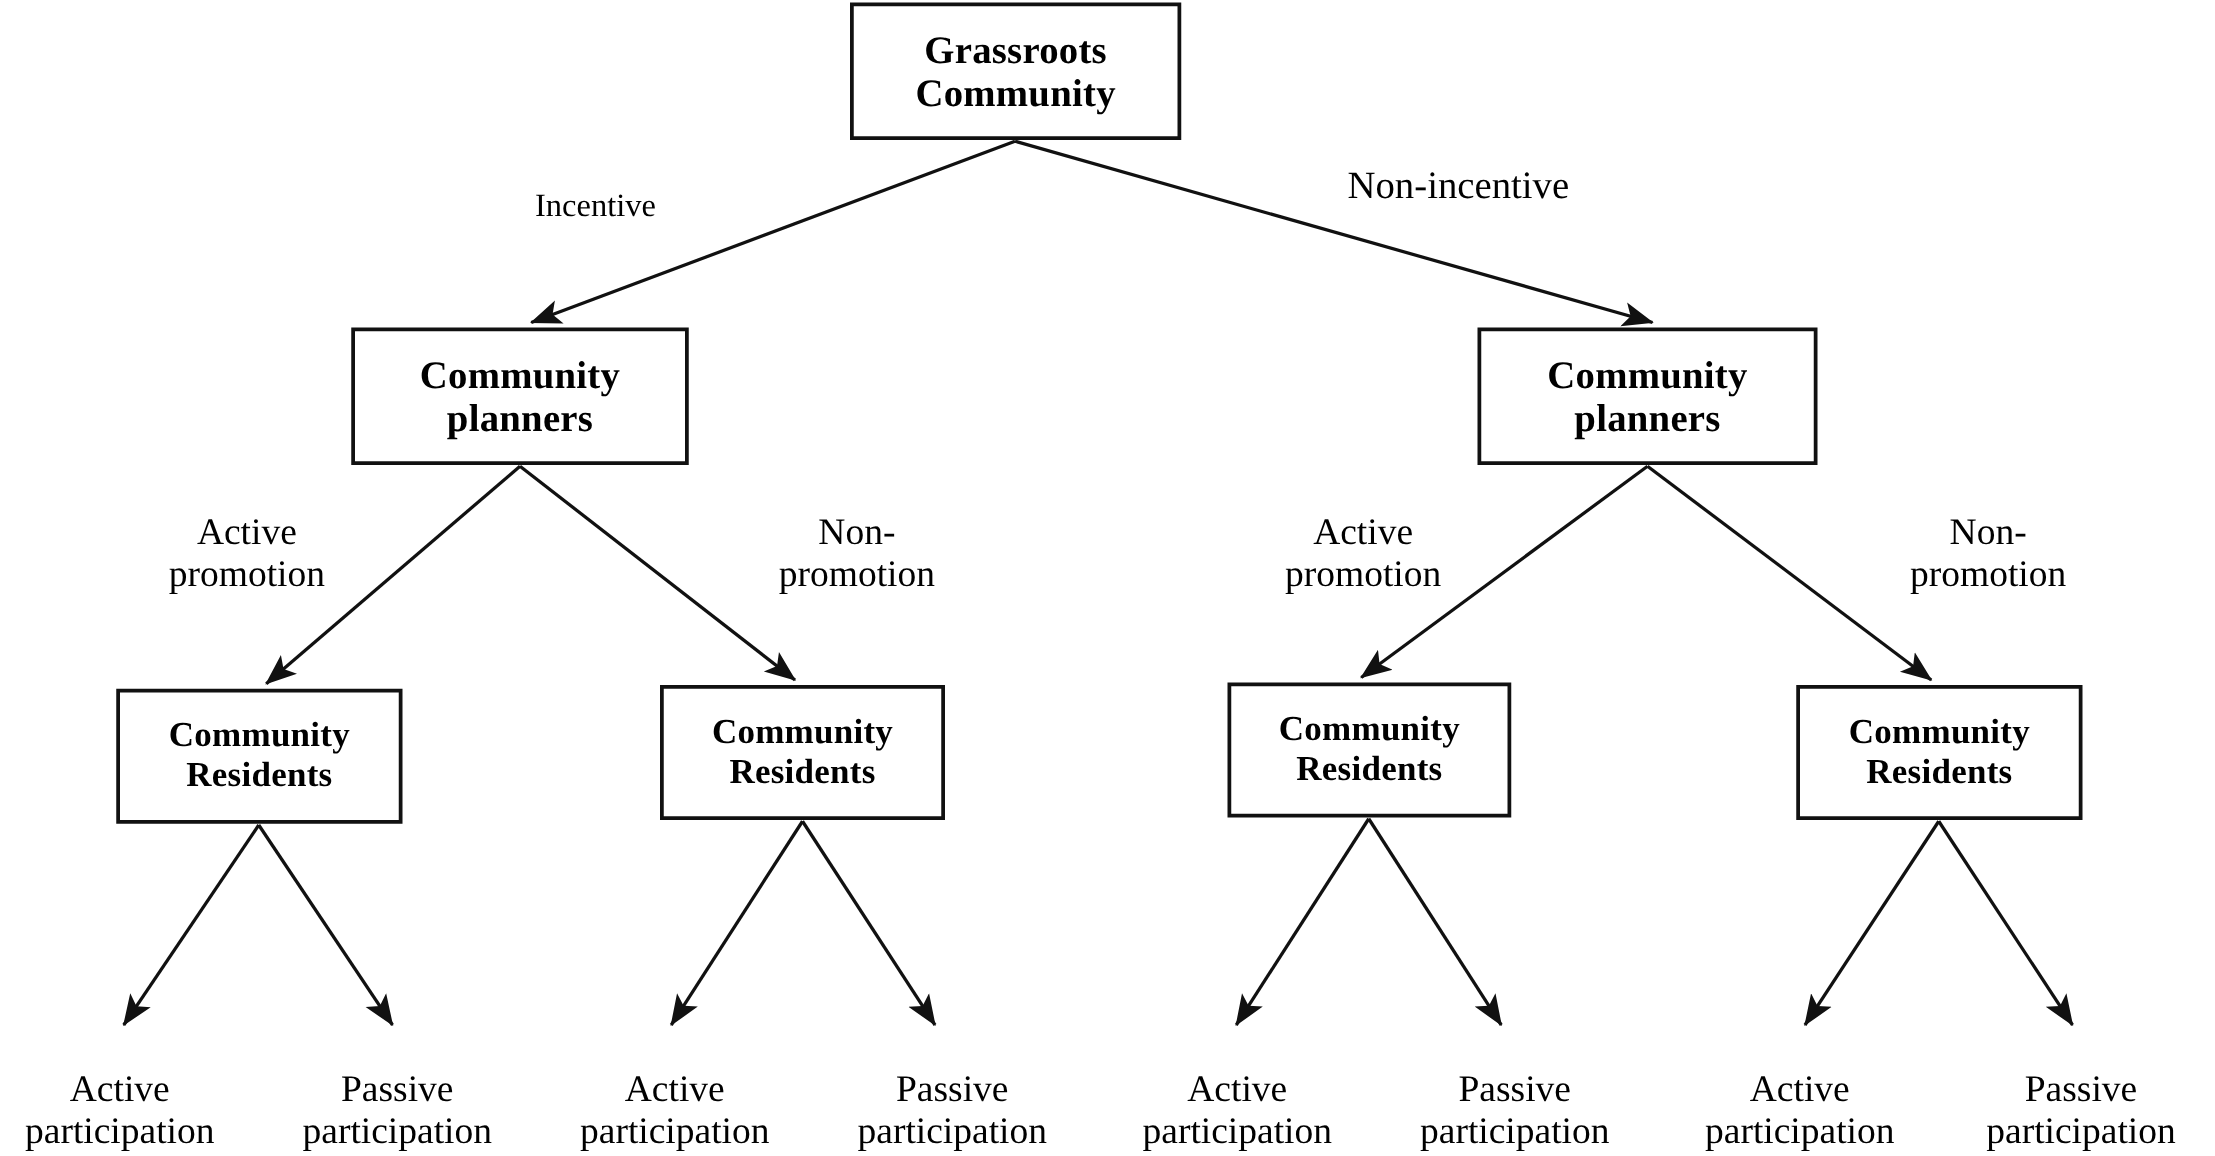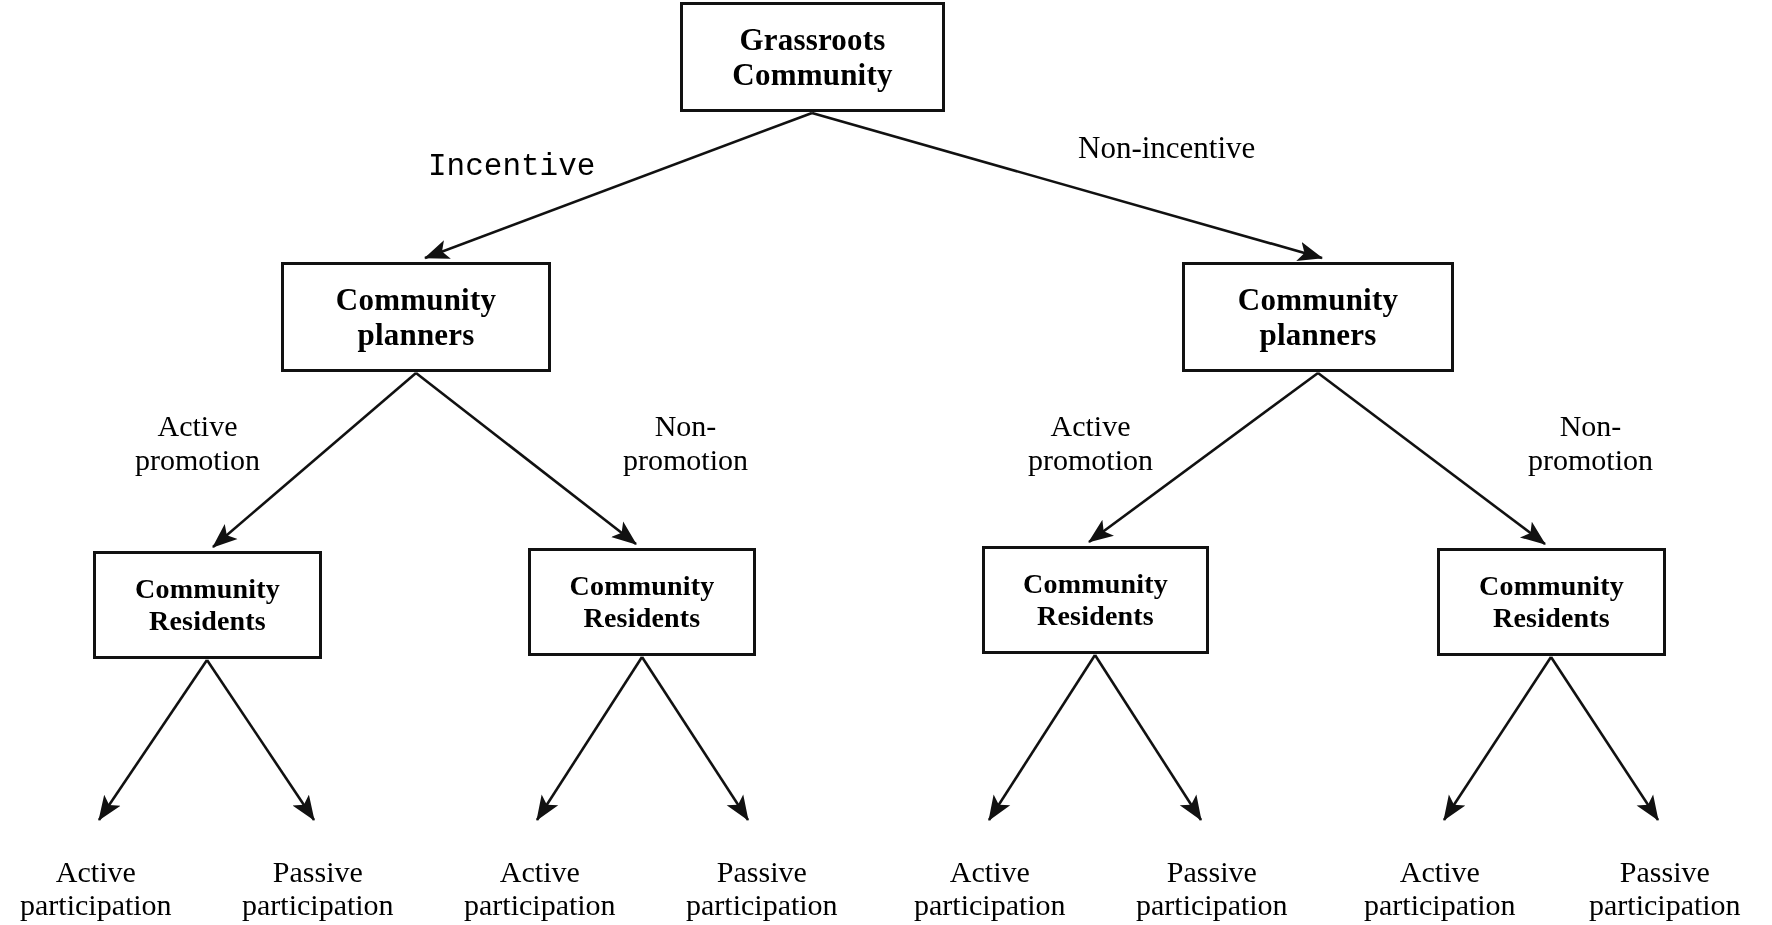--- a/index.html
+++ b/index.html
@@ -115,21 +115,21 @@
   </div>
   <div class="node-box" style="left: 982px; top: 546px; width: 227px; height: 108px; font-size: 28px;">
     <span class="ln">Community</span>
     <span class="ln">Residents</span>
   </div>
   <div class="node-box" style="left: 1437px; top: 548px; width: 229px; height: 108px; font-size: 28px;">
     <span class="ln">Community</span>
     <span class="ln">Residents</span>
   </div>
 
-  <div class="edge-label" style="font-size: 31px; top: 150px; left: 428px; width: auto; transform: none; text-align: center; display: inline-block; font-family: Liberation Mono, monospace;">
+  <div class="edge-label" style="font-size: 26px; top: 150px; left: 428px; width: auto; transform: none; text-align: center; display: inline-block;">
     <span class="ln">Incentive</span>
 
   </div>
   <div class="edge-label" style="font-size: 31px; top: 131px; left: 1078px; width: auto; transform: none; text-align: right; display: inline-block;">
     <span class="ln">Non-incentive</span>
 
   </div>
   <div class="edge-label" style="font-size: 30px; top: 409px; left: 135px; width: auto; transform: none; text-align: center; display: inline-block;">
     <span class="ln">Active</span>
     <span class="ln">promotion</span>

